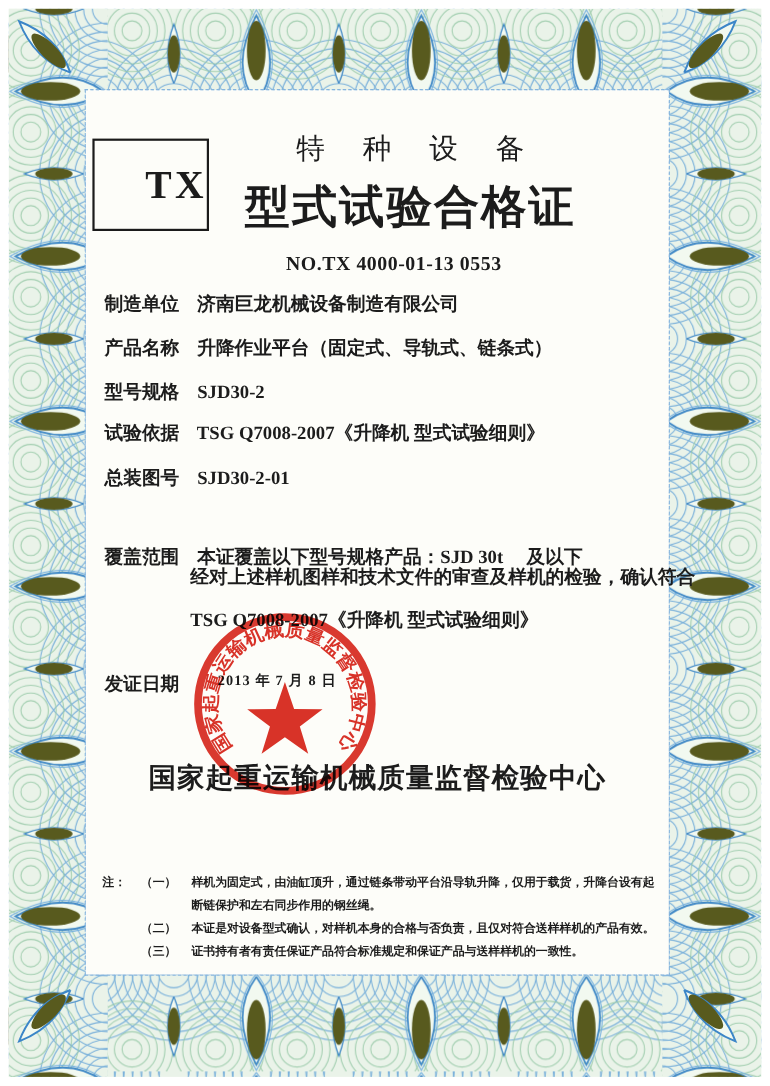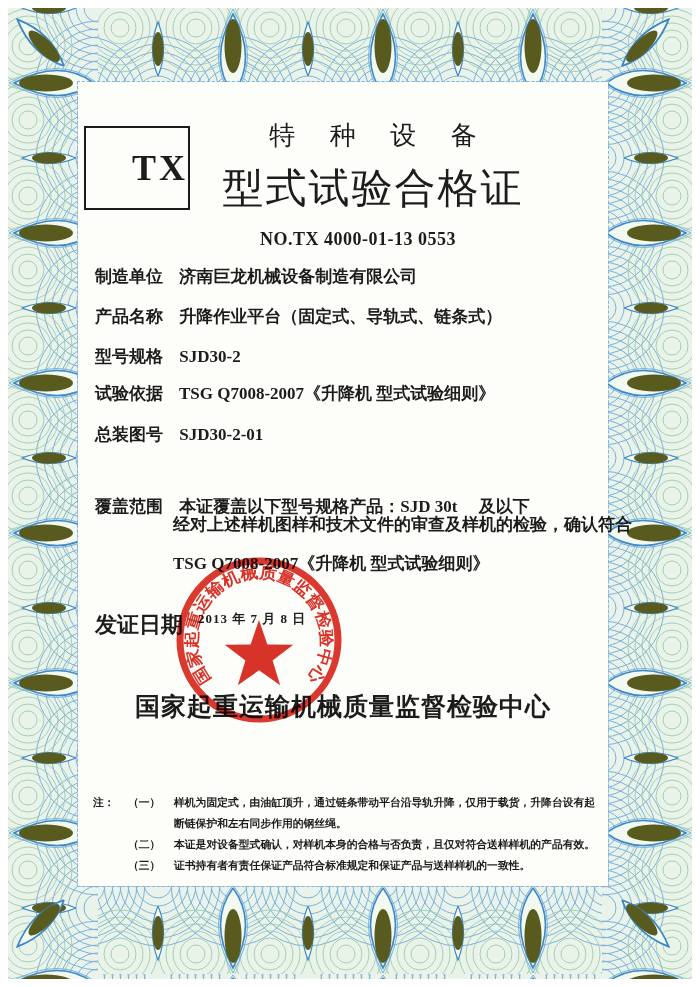--- a/index.html
+++ b/index.html
@@ -14,29 +14,29 @@
     position:absolute;left:78px;top:82px;width:530px;height:804px;
     background:#fdfdf9;outline:1px dashed #85b4de;z-index:1;
   }
   .tx-box{
     position:absolute;left:6px;top:44px;width:102px;height:80px;
     border:2.5px solid #1b1b1b;display:flex;align-items:center;justify-content:flex-end;
   }
   .tx-box span{font-size:36px;font-weight:700;letter-spacing:3px;}
   .titles{position:absolute;left:90px;top:36px;width:410px;text-align:center;}
   .title-small{font-size:26px;font-weight:400;letter-spacing:14px;text-indent:14px;}
-  .title-main{font-size:41px;font-weight:400;letter-spacing:2px;margin-top:8px;white-space:nowrap;}
+  .title-main{font-size:41px;font-weight:700;letter-spacing:2px;margin-top:8px;white-space:nowrap;}
   .cert-no{
     position:absolute;left:30px;top:147px;width:500px;text-align:center;
     font-size:18px;font-weight:700;letter-spacing:.5px;
   }
   .row{position:absolute;left:17px;font-size:17px;font-weight:700;white-space:nowrap;}
   .row .lab{display:inline-block;width:80px;}
   .cov-line{position:absolute;left:95px;font-size:17px;font-weight:700;white-space:nowrap;}
-  .issue-label{position:absolute;left:17px;top:528px;font-size:22px;font-weight:700;}
+  .issue-label{position:absolute;left:17px;top:528px;font-size:17px;font-weight:700;}
   .issue-date{position:absolute;left:120px;top:528px;font-size:13px;font-weight:700;letter-spacing:1px;z-index:2;}
   .seal{position:absolute;left:93px;top:470px;z-index:3;mix-blend-mode:multiply;}
   .authority{
     position:absolute;left:0;top:608px;width:530px;text-align:center;
     font-size:25px;font-weight:700;letter-spacing:1px;z-index:2;white-space:nowrap;
   }
   .notes{position:absolute;left:15px;top:710px;width:512px;font-size:10.8px;font-weight:700;line-height:1.95;}
   .notes-inner{display:flex;}
   .notes-label{flex:0 0 35px;}
   .note-items{flex:1;}

